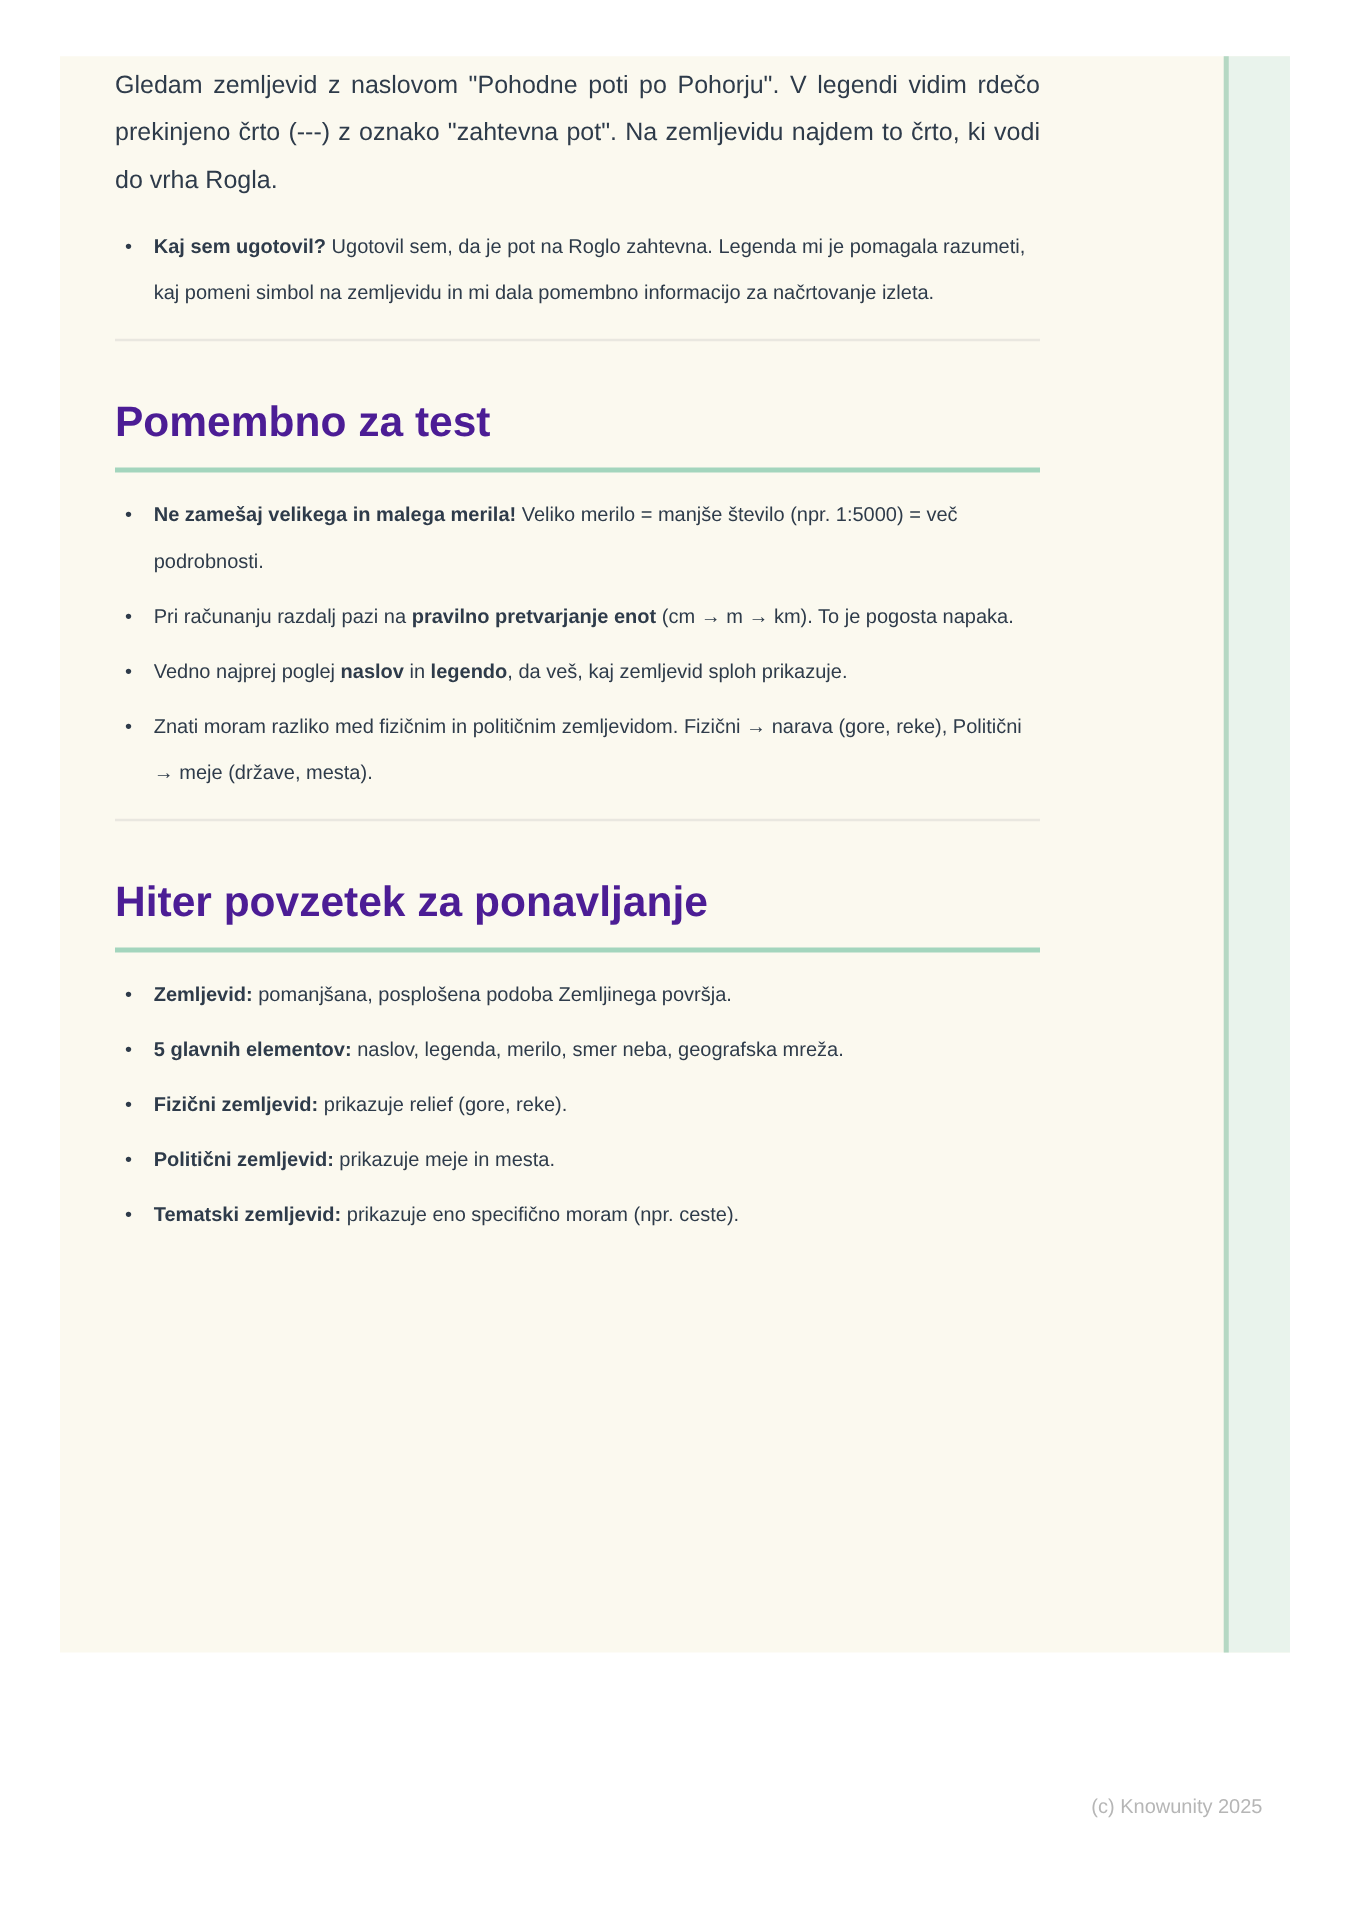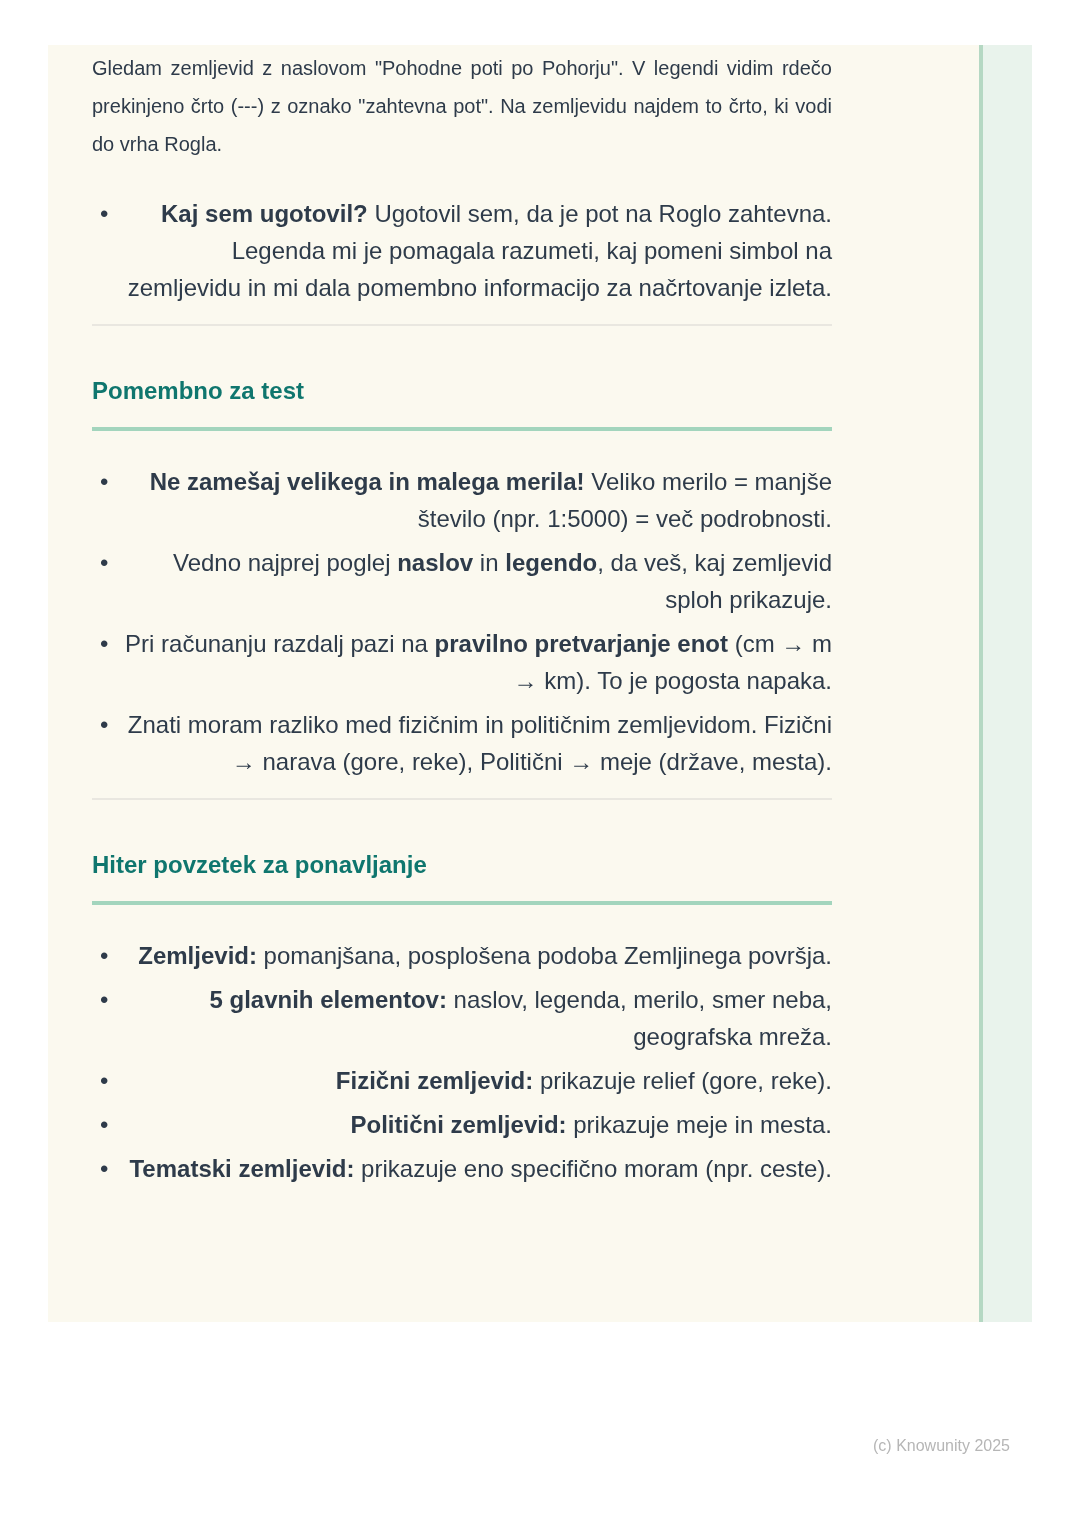--- a/index.html
+++ b/index.html
@@ -31,49 +31,48 @@
     width: 740px;
   }
   p.intro {
     margin: 4px 0 0 0;
     font-size: 20px;
     line-height: 38px;
     text-align: justify;
   }
   ul.bullets {
     list-style: none;
-    margin: 32px 0 0 0;
+    margin: 16px 0 0 0;
     padding: 0;
-    font-size: 24px;
+    font-size: 16px;
     line-height: 37px;
-    text-align: right;
   }
   ul.bullets li {
     position: relative;
     padding-left: 31px;
     margin-bottom: 7px;
   }
   ul.bullets li::before {
     content: "\2022";
     position: absolute;
     left: 8px; top: 0;
     color: #2e3b4a;
   }
   .bold { font-weight: 700; }
   .divider {
     border: none;
     border-top: 2px solid #e9e7e0;
     margin: 18px 0 0 0;
   }
   h2.section-title {
     margin: 44px 0 0 0;
-    font-size: 24px;
+    font-size: 34px;
     line-height: 42px;
     font-weight: 700;
-    color: #0f766e;
+    color: #4c1d95;
   }
   .rule {
     height: 4px;
     background: #a3d5bd;
     margin-top: 15px;
   }
   .footer {
     position: absolute;
     top: 1437px;
     right: 70px;
@@ -96,22 +95,22 @@
         <li><span class="bold">Kaj sem ugotovil? </span><span>Ugotovil sem, da je pot na Roglo zahtevna. Legenda mi je pomagala razumeti, kaj pomeni simbol na zemljevidu in mi dala pomembno informacijo za načrtovanje izleta.</span></li>
       </ul>
 
     <hr class="divider">
 
     <section>
       <h2 class="section-title">Pomembno za test</h2>
       <div class="rule"></div>
       <ul class="bullets">
           <li><span class="bold">Ne zamešaj velikega in malega merila!</span><span> Veliko merilo = manjše število (npr. 1:5000) = več podrobnosti.</span></li>
+          <li><span>Pri računanju razdalj pazi na </span><span class="bold">pravilno pretvarjanje enot</span><span> (cm → m → km). To je pogosta napaka.</span></li>
           <li><span>Vedno najprej poglej </span><span class="bold">naslov</span><span> in </span><span class="bold">legendo</span><span>, da veš, kaj zemljevid sploh prikazuje.</span></li>
-          <li><span>Pri računanju razdalj pazi na </span><span class="bold">pravilno pretvarjanje enot</span><span> (cm → m → km). To je pogosta napaka.</span></li>
           <li><span>Znati moram razliko med fizičnim in političnim zemljevidom. Fizični → narava (gore, reke), Politični → meje (države, mesta).</span></li>
         </ul>
     </section>
 
     <hr class="divider">
 
     <section>
       <h2 class="section-title">Hiter povzetek za ponavljanje</h2>
       <div class="rule"></div>
       <ul class="bullets">

